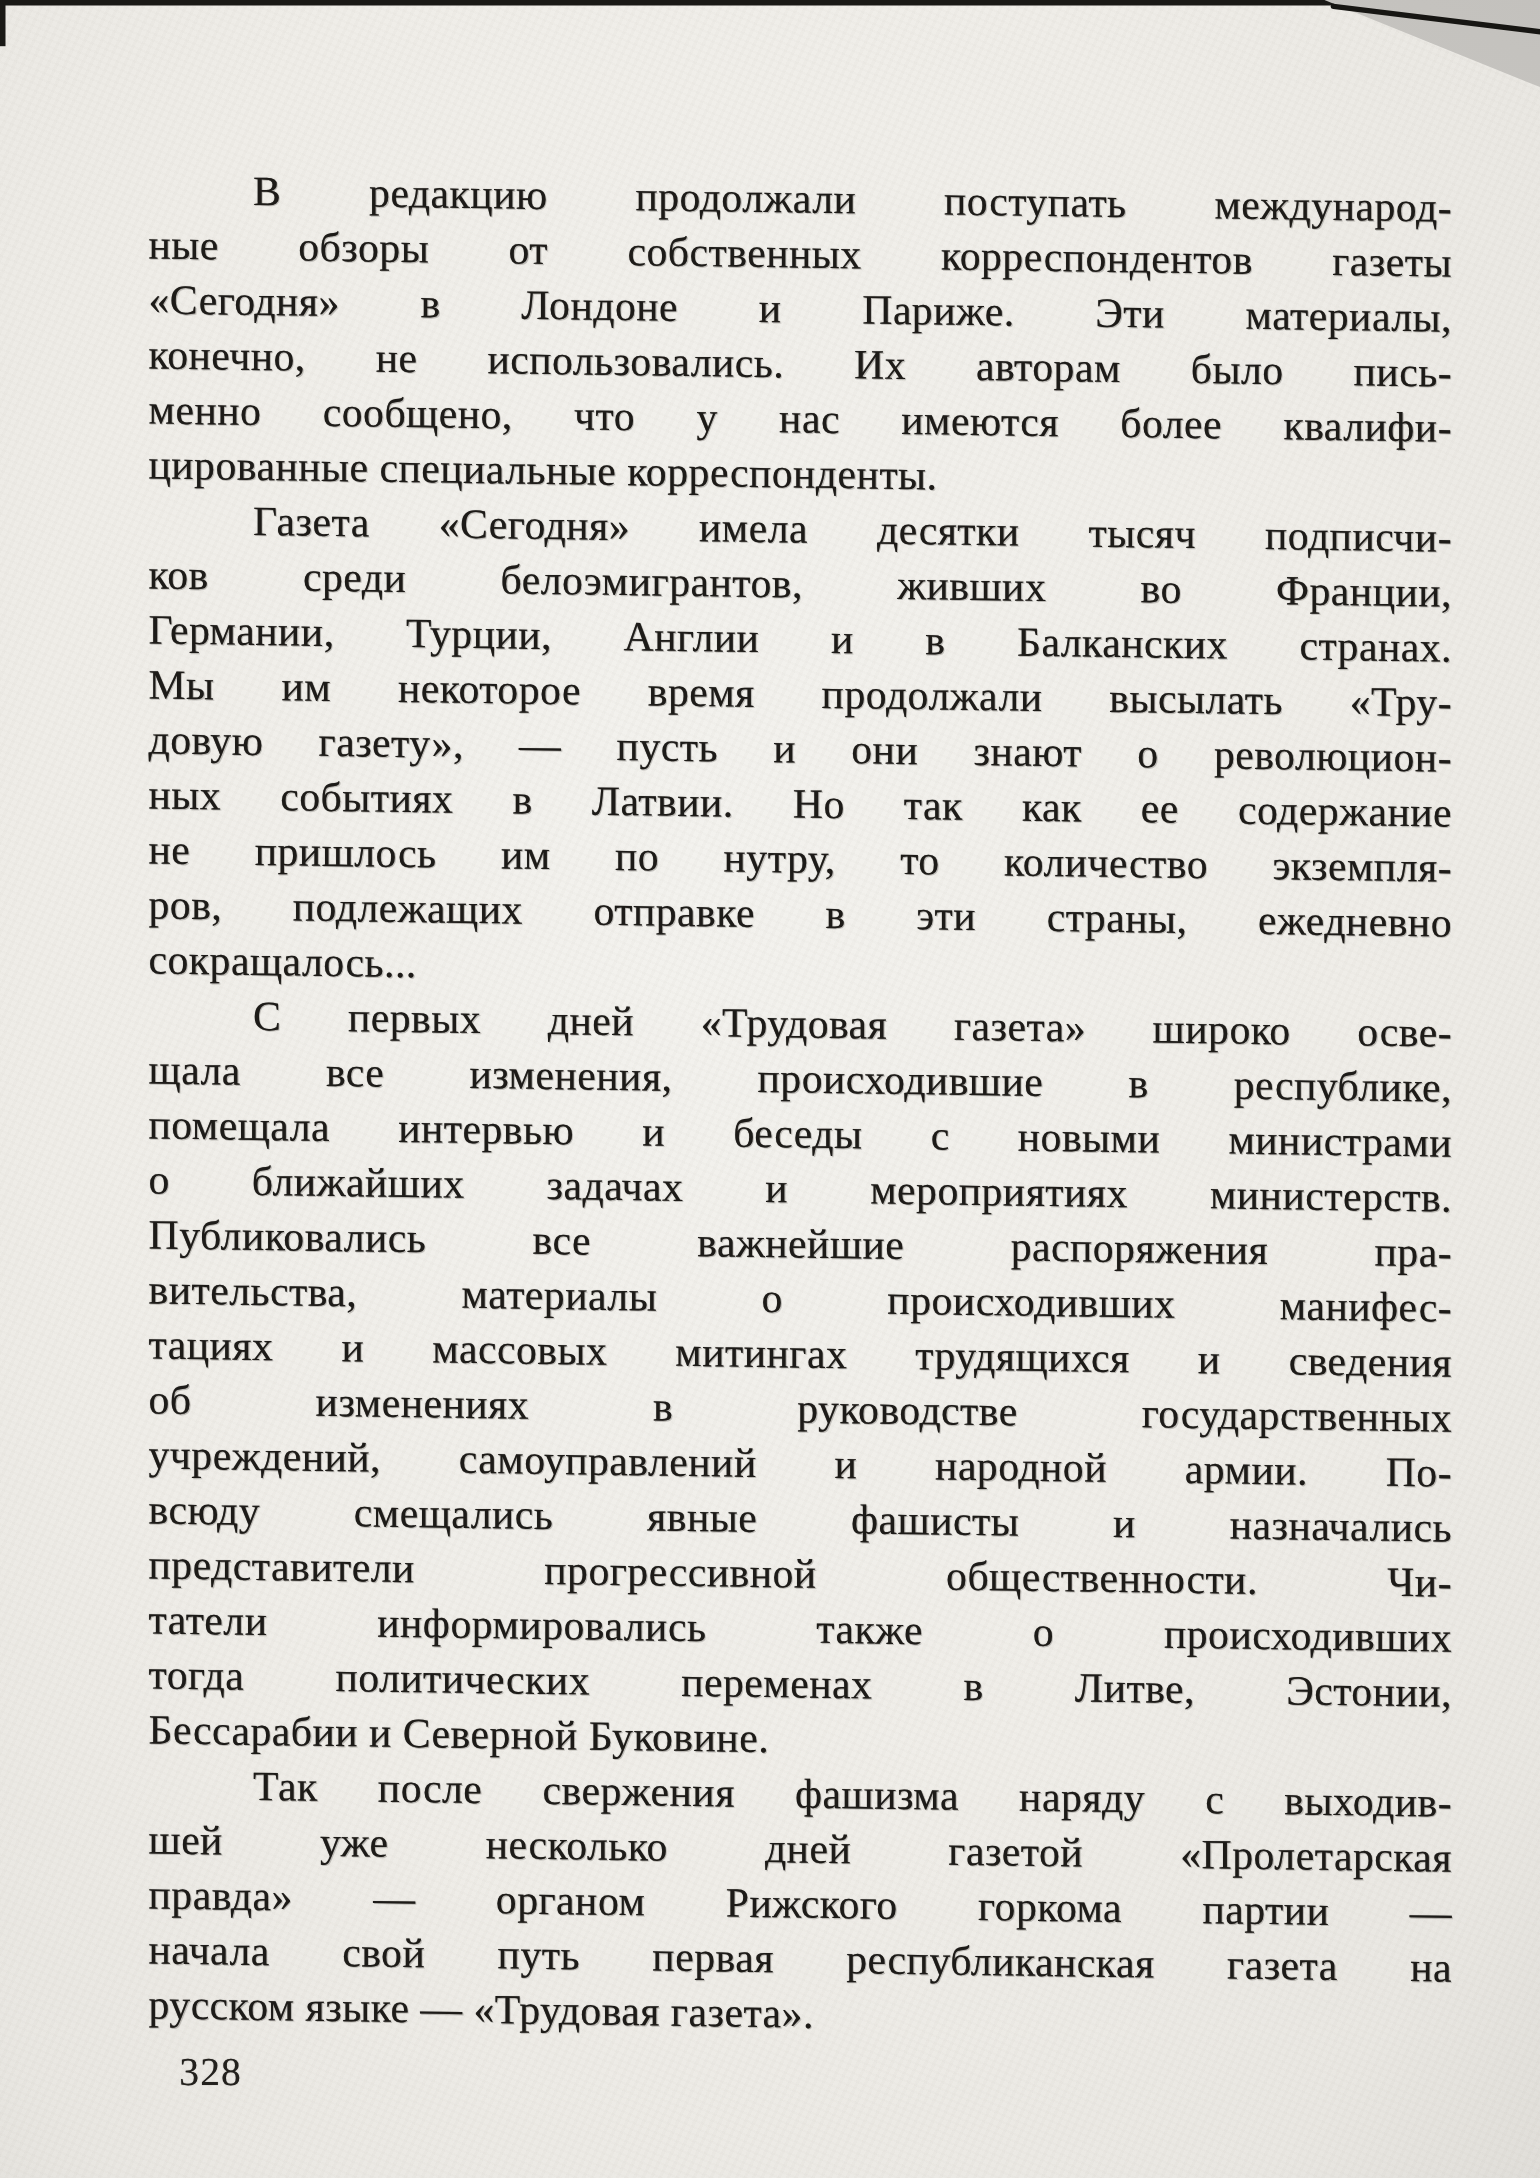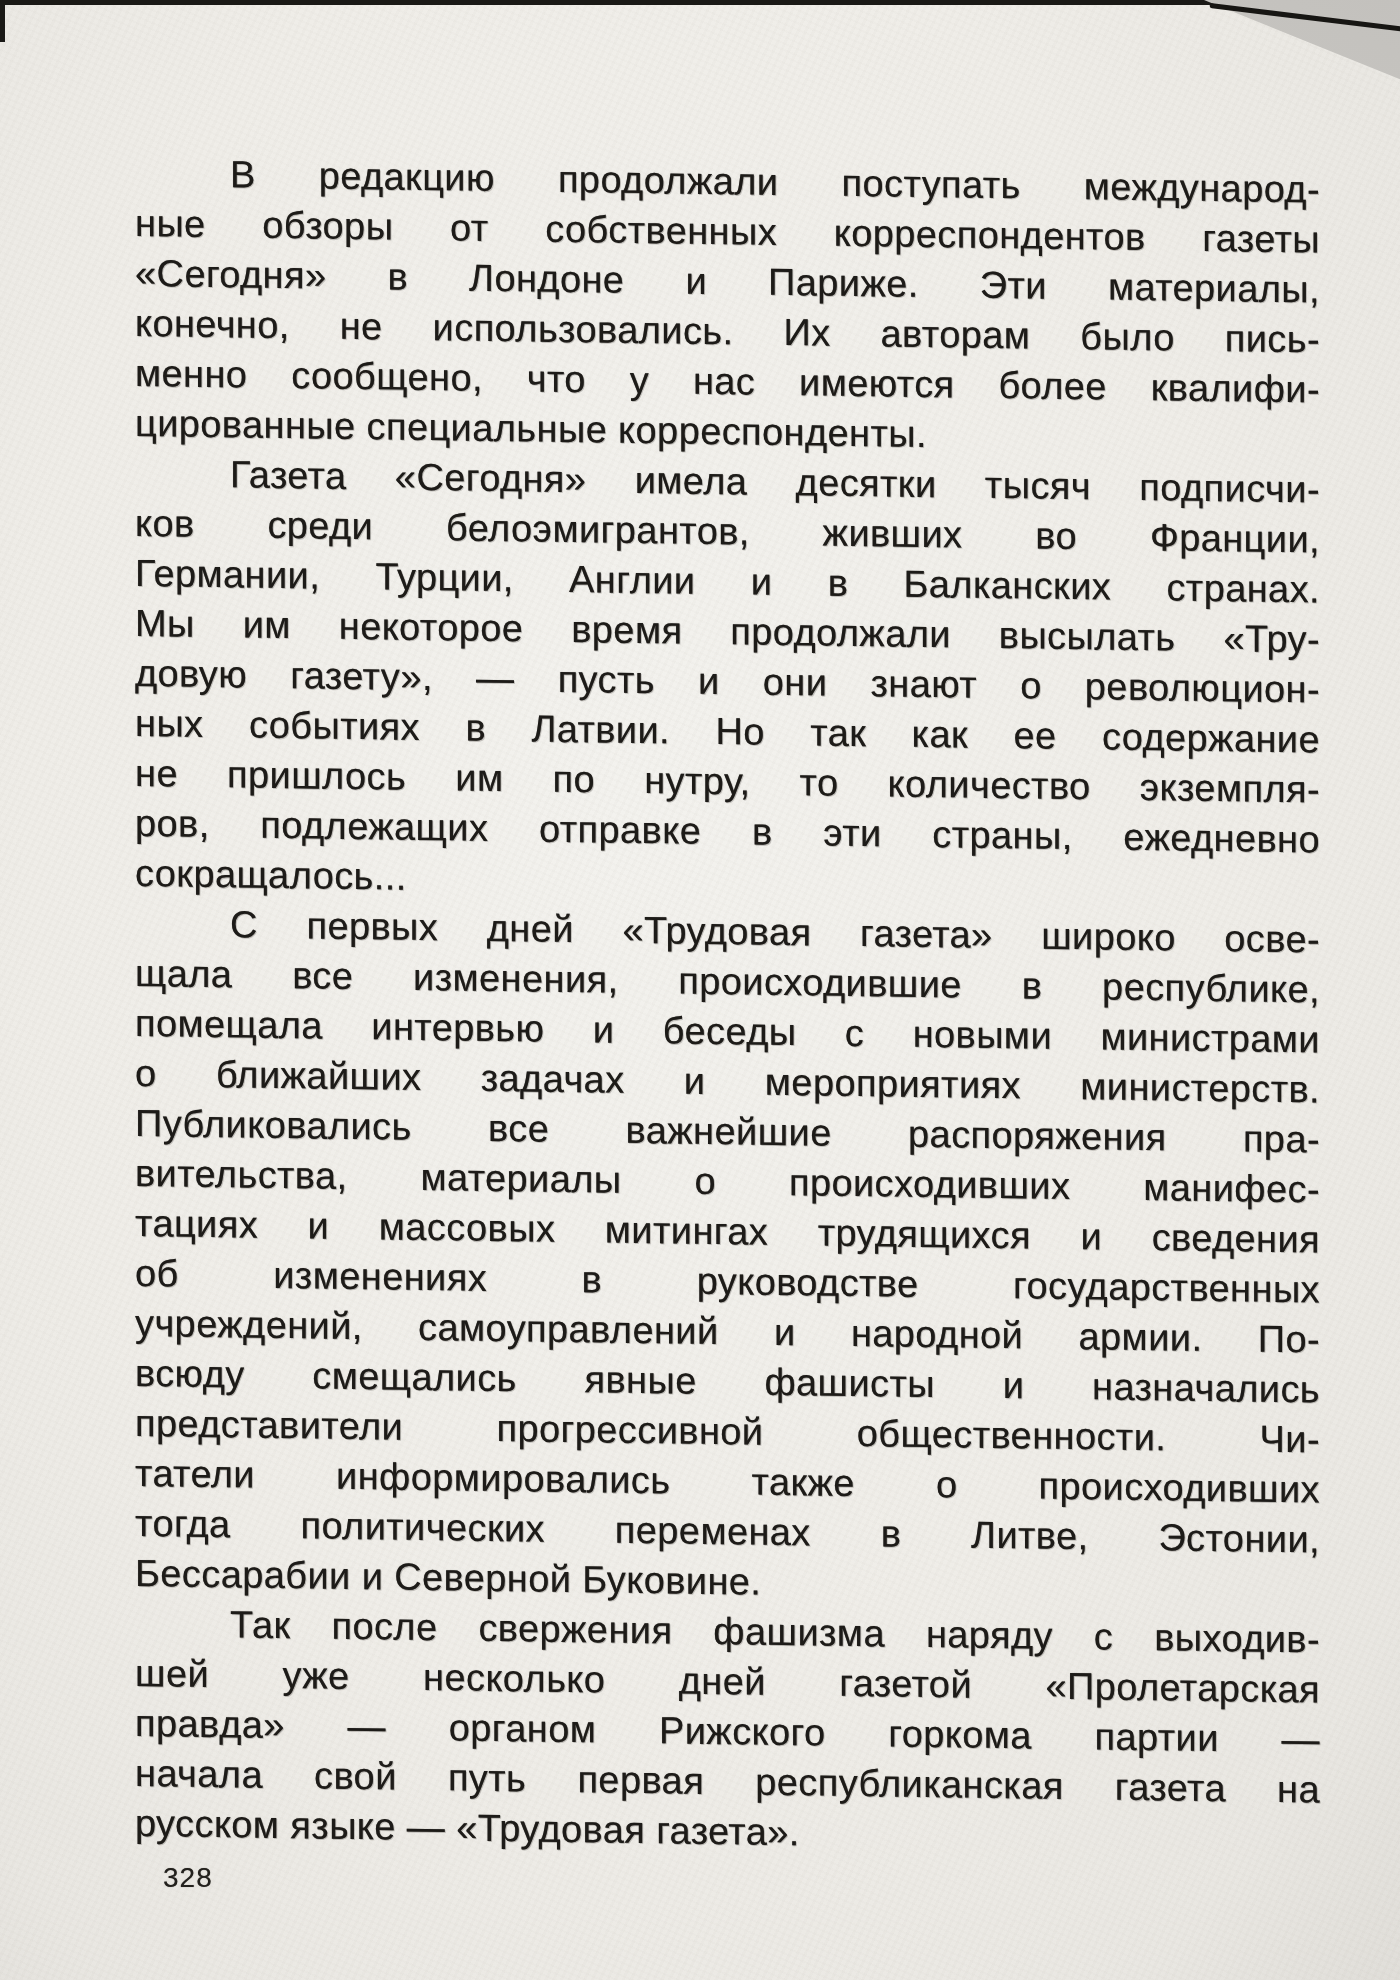--- a/index.html
+++ b/index.html
@@ -9,21 +9,21 @@
   }
   .page {
     position: relative;
     width: 1400px;
     height: 1980px;
     overflow: hidden;
     background:
       repeating-linear-gradient(115deg, rgba(120,110,95,0.025) 0 3px, rgba(0,0,0,0) 3px 7px),
       repeating-linear-gradient(23deg, rgba(120,110,95,0.02) 0 2px, rgba(0,0,0,0) 2px 6px),
       radial-gradient(ellipse at 45% 40%, #f3f2ee 0%, #efede8 55%, #e9e7e2 85%, #e0ded9 100%);
-    font-family: Liberation Sans, sans-serif;
+    font-family: Liberation Serif, serif;
   }
   .edge-top {
     position: absolute;
     top: 0; left: 0; right: 0;
     height: 5px;
     background: #1a1916;
   }
   .edge-left {
     position: absolute;
     top: 0; left: 0;
@@ -69,21 +69,21 @@
     padding-left: 95px;
   }
   .line.last {
     text-align-last: left;
   }
   .page-number {
     position: absolute;
     left: 163px;
     top: 1862px;
     color: #23211d;
-    font-size: 28px;
+    font-size: 36px;
     letter-spacing: 1px;
     text-shadow: 0 0 0.8px rgba(25,22,18,0.55);
     text-align: center;
   }
 </style>
 </head>
 <body>
 
 <div class="page">
   <div class="edge-top"></div>

